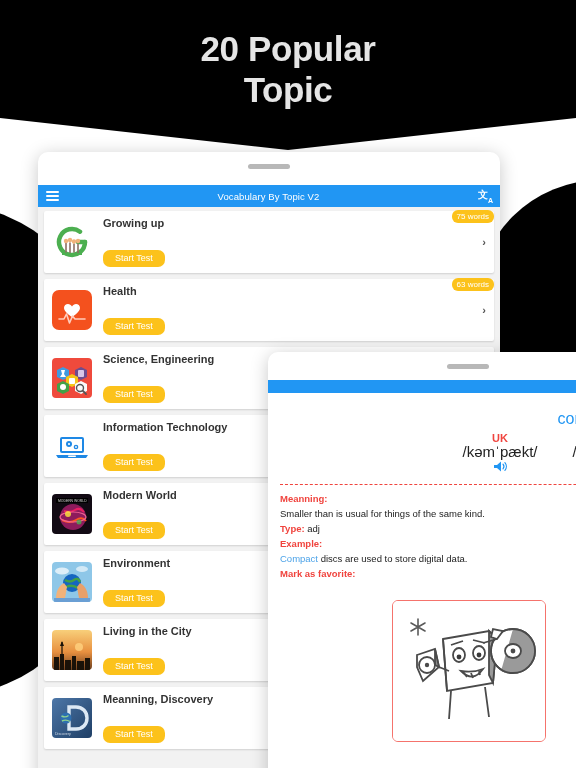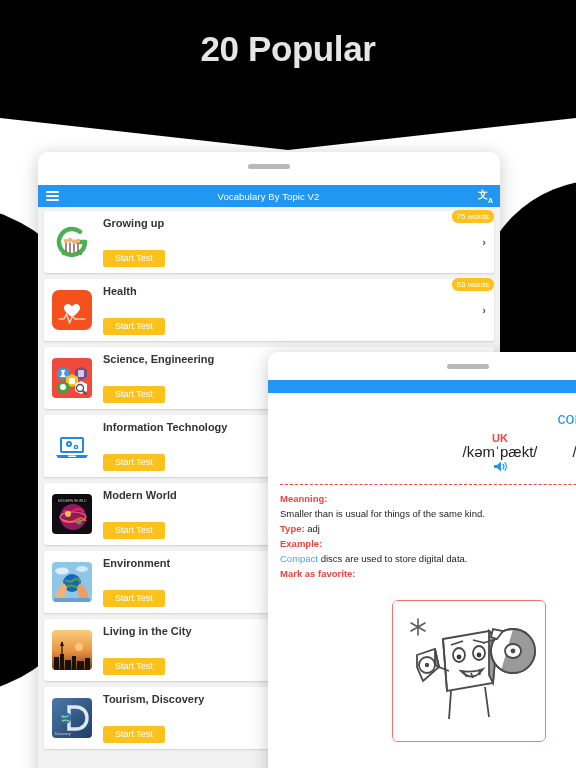--- a/index.html
+++ b/index.html
@@ -77,21 +77,21 @@
   }
   .thumb{
     width:40px;height:40px;flex:0 0 40px;border-radius:4px;
     overflow:hidden;position:relative;background:#fff;
   }
   .thumb svg{display:block;width:40px;height:40px;}
   .topic-body{margin-left:11px;display:flex;flex-direction:column;gap:20px;}
   .topic-name{font-size:11px;font-weight:700;color:#333;line-height:13px;}
   .start-btn{
     background:#fcc21b;color:#fff;font-size:9px;font-weight:500;
-    padding:3px 12px;border-radius:2px;align-self:flex-start;border:none;
+    padding:3px 12px;border-radius:7px;align-self:flex-start;border:none;
     line-height:11px;
   }
   .badge{
     position:absolute;right:0;top:-1px;background:#fcc21b;color:#fff;
     font-size:8px;padding:2px 5px;border-radius:6px;line-height:9px;
   }
   .chevron{
     position:absolute;right:8px;top:50%;transform:translateY(-50%);
     color:#555;font-size:11px;font-weight:700;
   }
@@ -128,20 +128,21 @@
 </style>
 </head>
 <body>
 
 <div class="blob blob-left"></div>
 <div class="blob blob-right"></div>
 
 <div class="hero">
   <div class="hero-title">
     <div>20 Popular</div>
+    <div>Topic</div>
   </div>
 </div>
 
 <div class="device device-1">
   <div class="notch"></div>
 
   <div class="appbar appbar-1">
     <div class="hamburger">
       <span></span>
         <span></span>
@@ -312,21 +313,21 @@
               </linearGradient>
             </defs>
     <rect width="40" height="40" fill="url(#tg)"></rect>
     <path d="M17 9h7c7 0 11 5 11 11s-4 11-11 11h-7z" fill="none" stroke="#dce8f4" stroke-width="3.4"></path>
     <circle cx="14" cy="20" r="5.5" fill="#2d6fb0"></circle>
     <path d="M9.5 18q4 2 7-0.5M10 23q4-2 8 0.5" stroke="#8fd18f" stroke-width="1.4" fill="none"></path>
     <text x="3" y="37" font-size="3.6" fill="#cfd9e6" font-family="sans-serif">Discovery</text>
           </svg>
         </div>
         <div class="topic-body">
-          <div class="topic-name">Tourism, Discovery</div>
+          <div class="topic-name">Meanning, Discovery</div>
           <button class="start-btn">Start Test</button>
         </div>
       </div>
     </div>
 </div>
 
 <div class="device device-2">
   <div class="notch"></div>
   <div class="appbar appbar-2"></div>
 

